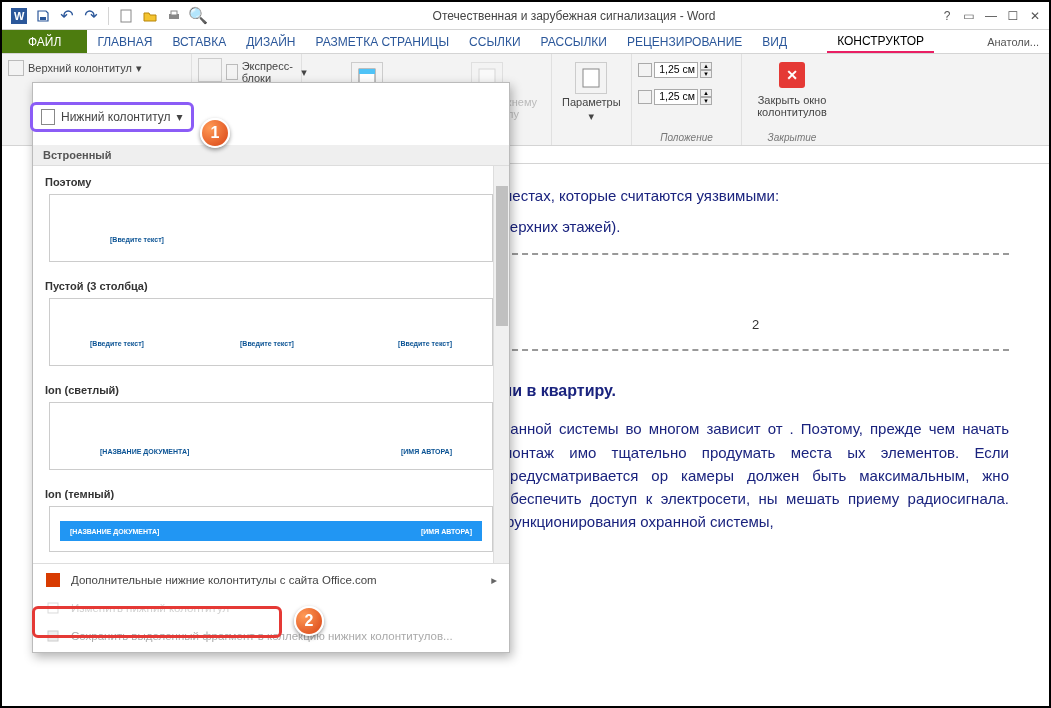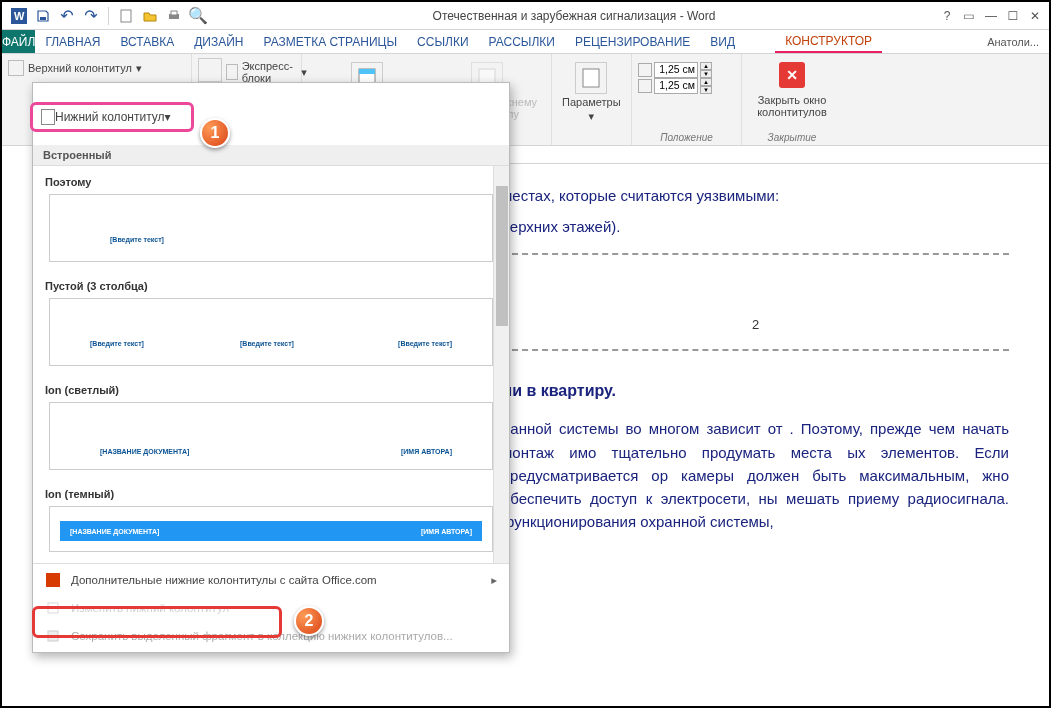--- a/index.html
+++ b/index.html
@@ -7,23 +7,23 @@
 .titlebar { height: 28px; background: #fff; display: flex; align-items: center; border-bottom: 1px solid #d4d4d4; }
 .qat { display: flex; gap: 6px; padding: 0 8px; align-items: center; }
 .qat-icon { width: 18px; height: 18px; display: flex; align-items: center; justify-content: center; color: #2b579a; }
 .qat-sep { width: 1px; height: 18px; background: #d4d4d4; margin: 0 2px; }
 .title-text { flex: 1; text-align: center; font-size: 12px; color: #444; }
 .context-tab-wrap { display: flex; align-items: stretch; height: 100%; }
 .context-tab { background: #c8e6c9; color: #2e7d32; font-size: 10.5px; padding: 0 10px; display: flex; align-items: center; border-left: 1px solid #d4d4d4; }
 .win-controls { display: flex; gap: 2px; padding: 0 4px; align-items: center; }
 .win-controls span { width: 20px; text-align: center; color: #555; font-size: 12px; }
 .ribbon-tabs { height: 24px; display: flex; align-items: stretch; border-bottom: 1px solid #d4d4d4; font-size: 12px; }
-.tab-file { background: #0f766e; color: #fff; padding: 0 0; display: flex; align-items: center; }
+.tab-file { background: #4d7c0f; color: #fff; padding: 0 26px; display: flex; align-items: center; }
 .tab { padding: 0 10px; display: flex; align-items: center; color: #2b579a; cursor: default; }
-.tab-constructor { color: #c2410c; border-bottom: 2px solid #e91e63; }
+.tab-constructor { color: #000000; border-bottom: 2px solid #e91e63; }
 .user-area { margin-left: auto; padding: 0 10px; display: flex; align-items: center; color: #555; font-size: 11px; }
 .ribbon { height: 92px; background: #f3f3f3; border-bottom: 1px solid #d4d4d4; display: flex; position: relative; }
 .rgroup { border-right: 1px solid #e0e0e0; padding: 4px 6px 2px; display: flex; flex-direction: column; }
 .rgroup-body { flex: 1; display: flex; gap: 4px; }
 .rgroup-label { text-align: center; font-size: 10px; color: #777; padding-top: 2px; font-style: italic; }
 .btn-big { display: flex; flex-direction: column; align-items: center; justify-content: flex-start; padding: 4px; font-size: 11px; color: #444; min-width: 60px; text-align: center; gap: 2px; }
 .btn-big-icon { width: 32px; height: 32px; border: 1px solid #ccc; display: flex; align-items: center; justify-content: center; }
 .btn-row { display: flex; align-items: center; gap: 4px; font-size: 11px; color: #444; padding: 2px 0; }
 .btn-row-icon { width: 16px; height: 16px; border: 1px solid #bbb; display: inline-block; }
 .stack { display: flex; flex-direction: column; justify-content: flex-start; }
@@ -52,21 +52,21 @@
 .dd-menu { padding: 2px 0; }
 .dd-item { display: flex; align-items: center; gap: 10px; padding: 6px 12px; font-size: 11.5px; color: #444; }
 .dd-item-icon { width: 16px; height: 16px; display: flex; align-items: center; justify-content: center; }
 .dd-item.disabled { color: #aaa; }
 .dd-item.hovered { background: #cde6f7; }
 .dd-item .arrow { margin-left: auto; color: #666; }
 .scrollbar-fake { position: absolute; right: 0; top: 0; width: 16px; height: 100%; background: #f0f0f0; border-left: 1px solid #ddd; }
 .scrollbar-thumb { position: absolute; left: 2px; width: 12px; background: #c0c0c0; }
 
 
-.callout-nizh { position: absolute; left: 28px; top: 100px; width: 164px; height: 30px; border: 3px solid #ec4899; border-radius: 6px; z-index: 60; display: flex; align-items: center; padding: 0 8px; background: rgba(255,255,255,0.6); font-size: 12px; color: #444; }
+.callout-nizh { position: absolute; left: 28px; top: 100px; width: 164px; height: 30px; border: 3px solid #8b5cf6; border-radius: 6px; z-index: 60; display: flex; align-items: center; gap: 6px; padding: 0 8px; background: rgba(255,255,255,0.6); font-size: 12px; color: #444; }
 .callout-nizh .pg-icon { width: 14px; height: 16px; border: 1px solid #888; background: #fff; display: inline-block; }
 .callout-del { position: absolute; left: 30px; top: 604px; width: 250px; height: 32px; border: 3px solid #e53935; border-radius: 6px; z-index: 60; }
 .step-badge { position: absolute; width: 30px; height: 30px; border-radius: 50%; background: radial-gradient(circle at 30% 30%, #ff9a56, #d84315); color: #fff; font-weight: bold; font-size: 16px; display: flex; align-items: center; justify-content: center; box-shadow: 0 2px 4px rgba(0,0,0,.4); border: 2px solid #fff; z-index: 70; }
 .badge-1 { left: 198px; top: 116px; }
 .badge-2 { left: 292px; top: 604px; }
 
 svg { display: block; }
 </style>
 </head>
 <body>
@@ -182,21 +182,21 @@
         <div class="btn-big-icon">
             <svg width="24" height="24">
               <rect x="4" y="3" width="16" height="18" fill="#fff" stroke="#888"></rect>
             </svg>
           </div>
         <span>Параметры</span> ▾
       </div>
     </div>
   </div>
   <div class="rgroup" style="width:110px">
-    <div class="rgroup-body stack" style="gap:0;padding-top:4px">
+    <div class="rgroup-body stack" style="gap:11px;padding-top:4px">
       <div class="spinner">
         <span style="width:14px;height:14px;border:1px solid #aaa;display:inline-block"></span>
         <span class="spinner-input">1,25 см</span>
         <div class="spinner-btns">
             <span>▴</span>
             <span>▾</span>
           </div>
       </div>
       <div class="spinner">
         <span style="width:14px;height:14px;border:1px solid #aaa;display:inline-block"></span>

